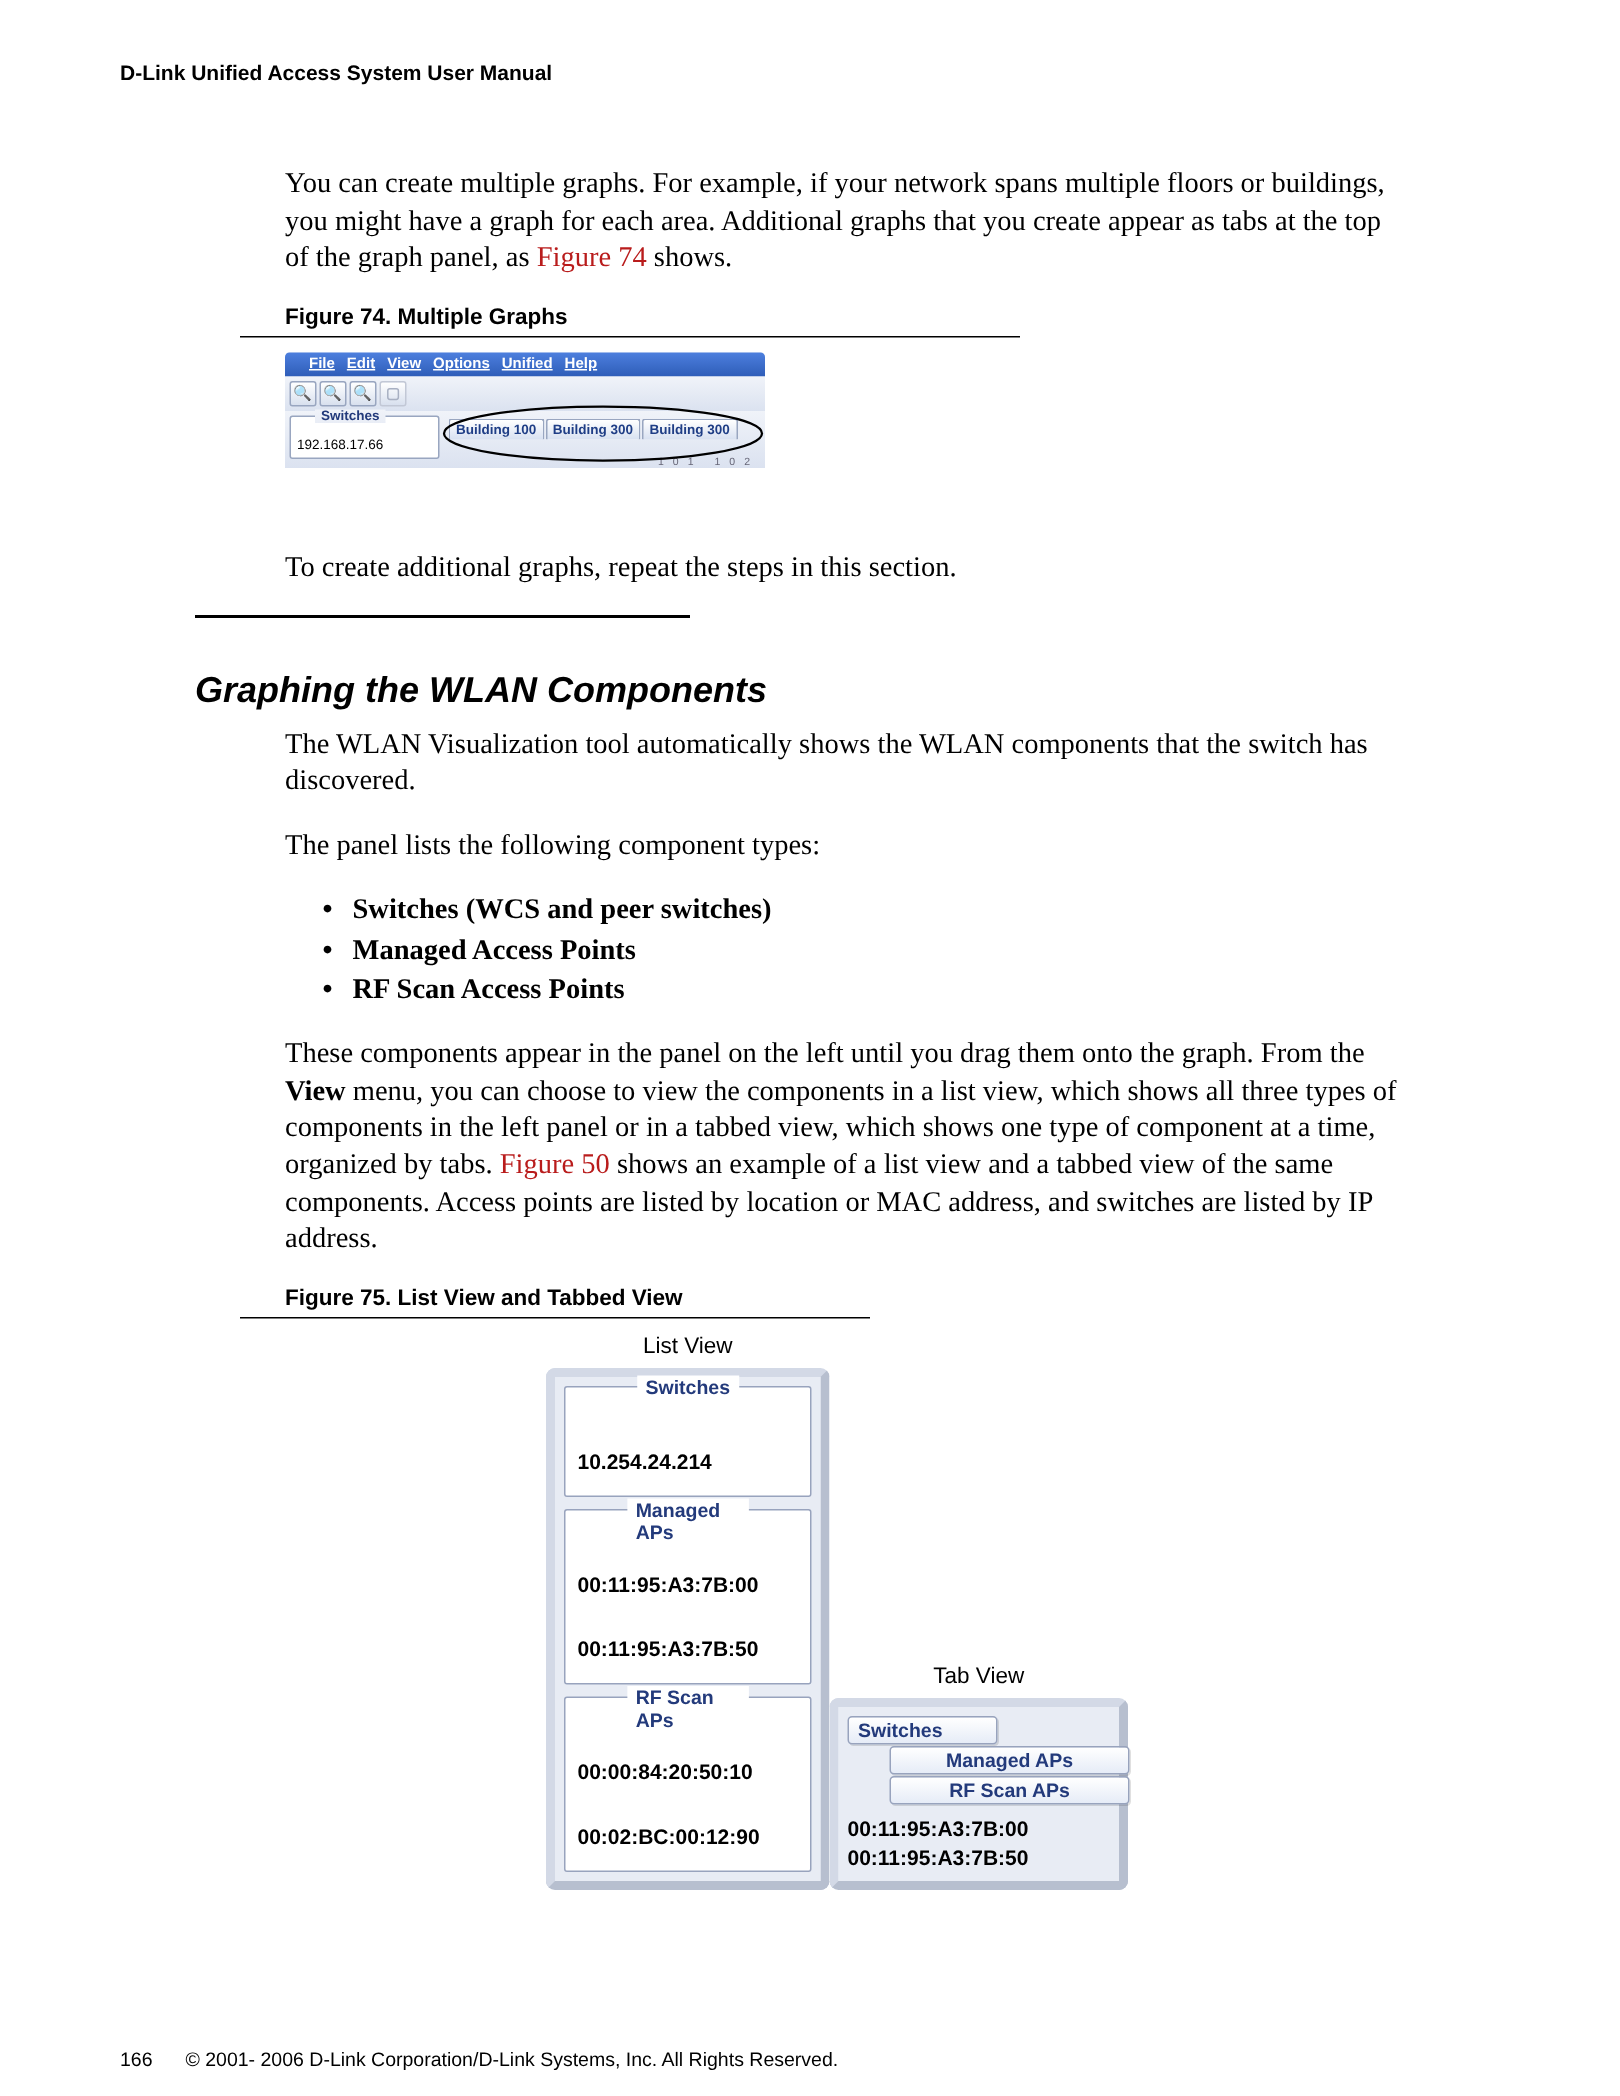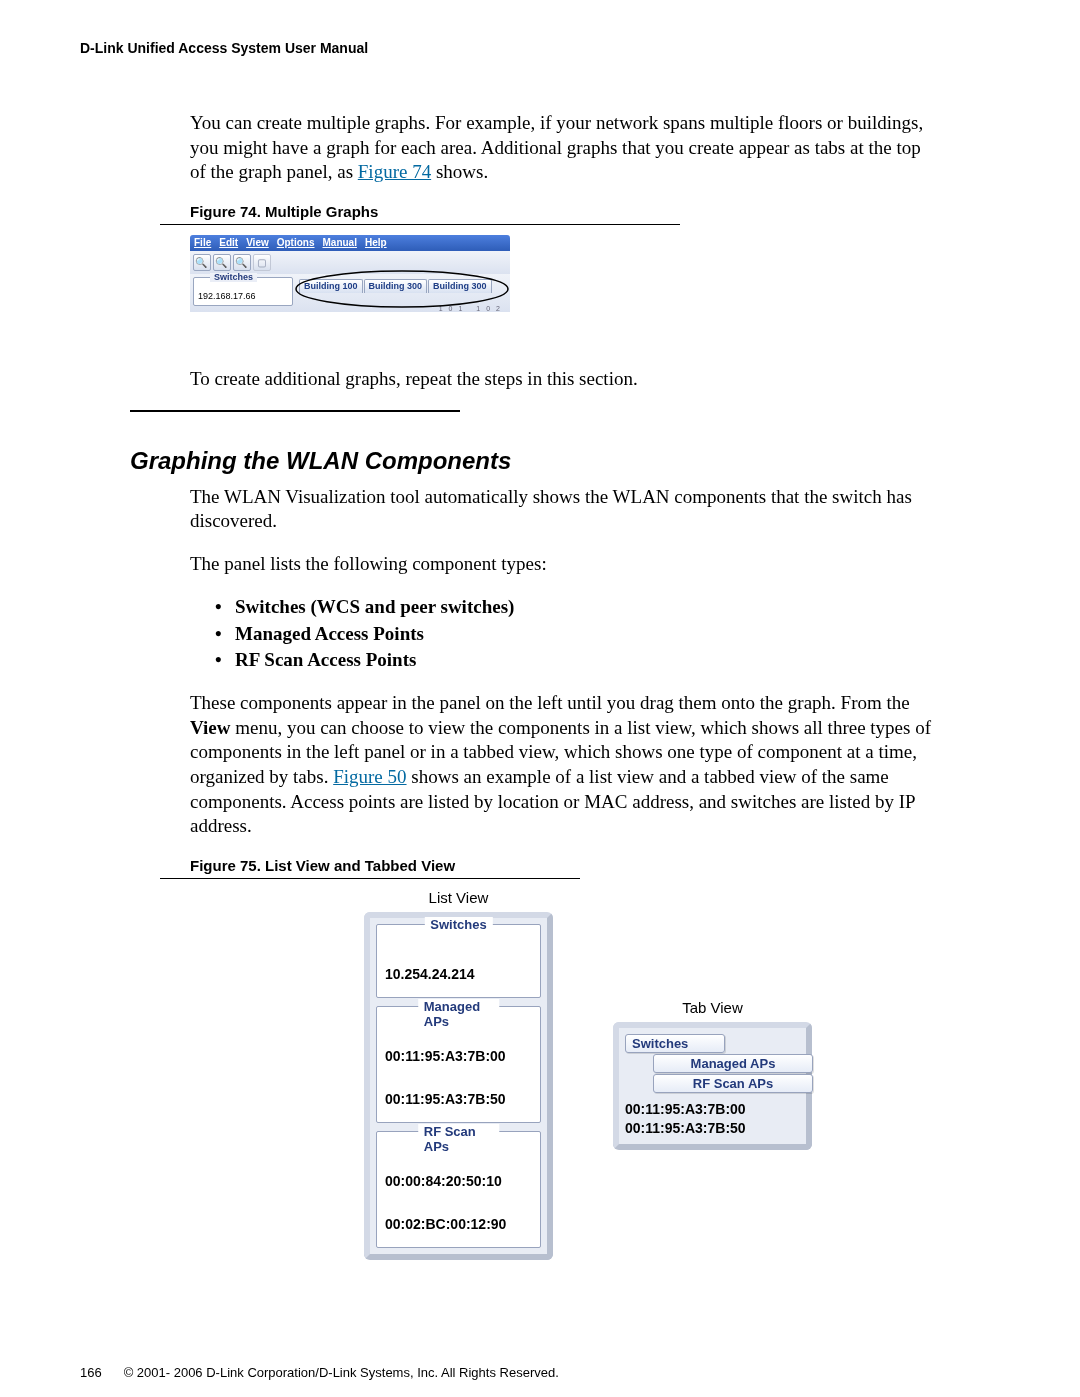--- a/index.html
+++ b/index.html
@@ -26,23 +26,22 @@
   .body-text {
     margin-left: 110px;
     margin-right: 10px;
     font-size: 19px;
     line-height: 1.3;
   }
   .para {
     margin: 0 0 18px 0;
   }
   .link {
-    color: #0369a1;
+    color: #b91c1c;
     cursor: pointer;
-    text-decoration: underline;
   }
   .fig-caption {
     font-family: Arial, Helvetica, sans-serif;
     font-weight: bold;
     font-size: 15px;
     margin: 18px 0 0 110px;
   }
   hr.fig-rule {
     margin: 4px 0 10px 0;
     border: none;
@@ -97,21 +96,21 @@
     width: 320px;
     background: #eef0f5;
     font-family: Tahoma, Arial, sans-serif;
     font-size: 10px;
     line-height: 1;
     border-radius: 3px;
   }
   .fig74 .menubar {
     background: linear-gradient(#4d7fde, #2e5db8);
     color: #fff;
-    padding: 3px 4px;
+    padding: 3px 16px;
     border-top-left-radius: 3px;
     border-top-right-radius: 3px;
     display: flex;
     gap: 8px;
   }
   .fig74 .menubar span {
     text-decoration: underline;
     text-underline-offset: 1px;
     font-weight: bold;
     font-size: 10px;
@@ -196,22 +195,21 @@
     position: absolute;
     left: 102px;
     top: 30px;
     pointer-events: none;
   }
 
   
   .fig75-wrap {
     margin-left: 110px;
     display: flex;
-    align-items: center;
-    gap: 60px;
+    align-items: flex-end;
     margin-top: 8px;
     padding-left: 34px;
   }
   .fig75-col { display: flex; flex-direction: column; align-items: center; }
   .fig75-label {
     font-family: Arial, Helvetica, sans-serif;
     font-size: 15px;
     margin-bottom: 6px;
   }
   .panel {
@@ -288,21 +286,21 @@
   <div class="fig-caption">Figure 74.  Multiple Graphs</div>
   <hr class="fig-rule" style="margin-left:80px">
 
   <div class="fig74-wrap">
     <div class="fig74" style="position:relative">
       <div class="menubar">
         <span>File</span>
         <span>Edit</span>
         <span>View</span>
         <span>Options</span>
-        <span>Manual</span>
+        <span>Unified</span>
         <span>Help</span>
       </div>
       <div class="toolbar">
         <span class="tool-btn" title="zoom in">🔍</span>
         <span class="tool-btn" title="zoom out">🔍</span>
         <span class="tool-btn" title="reset">🔍</span>
         <span class="tool-btn disabled">▢</span>
       </div>
       <div class="lower">
         <div class="switch-box">

